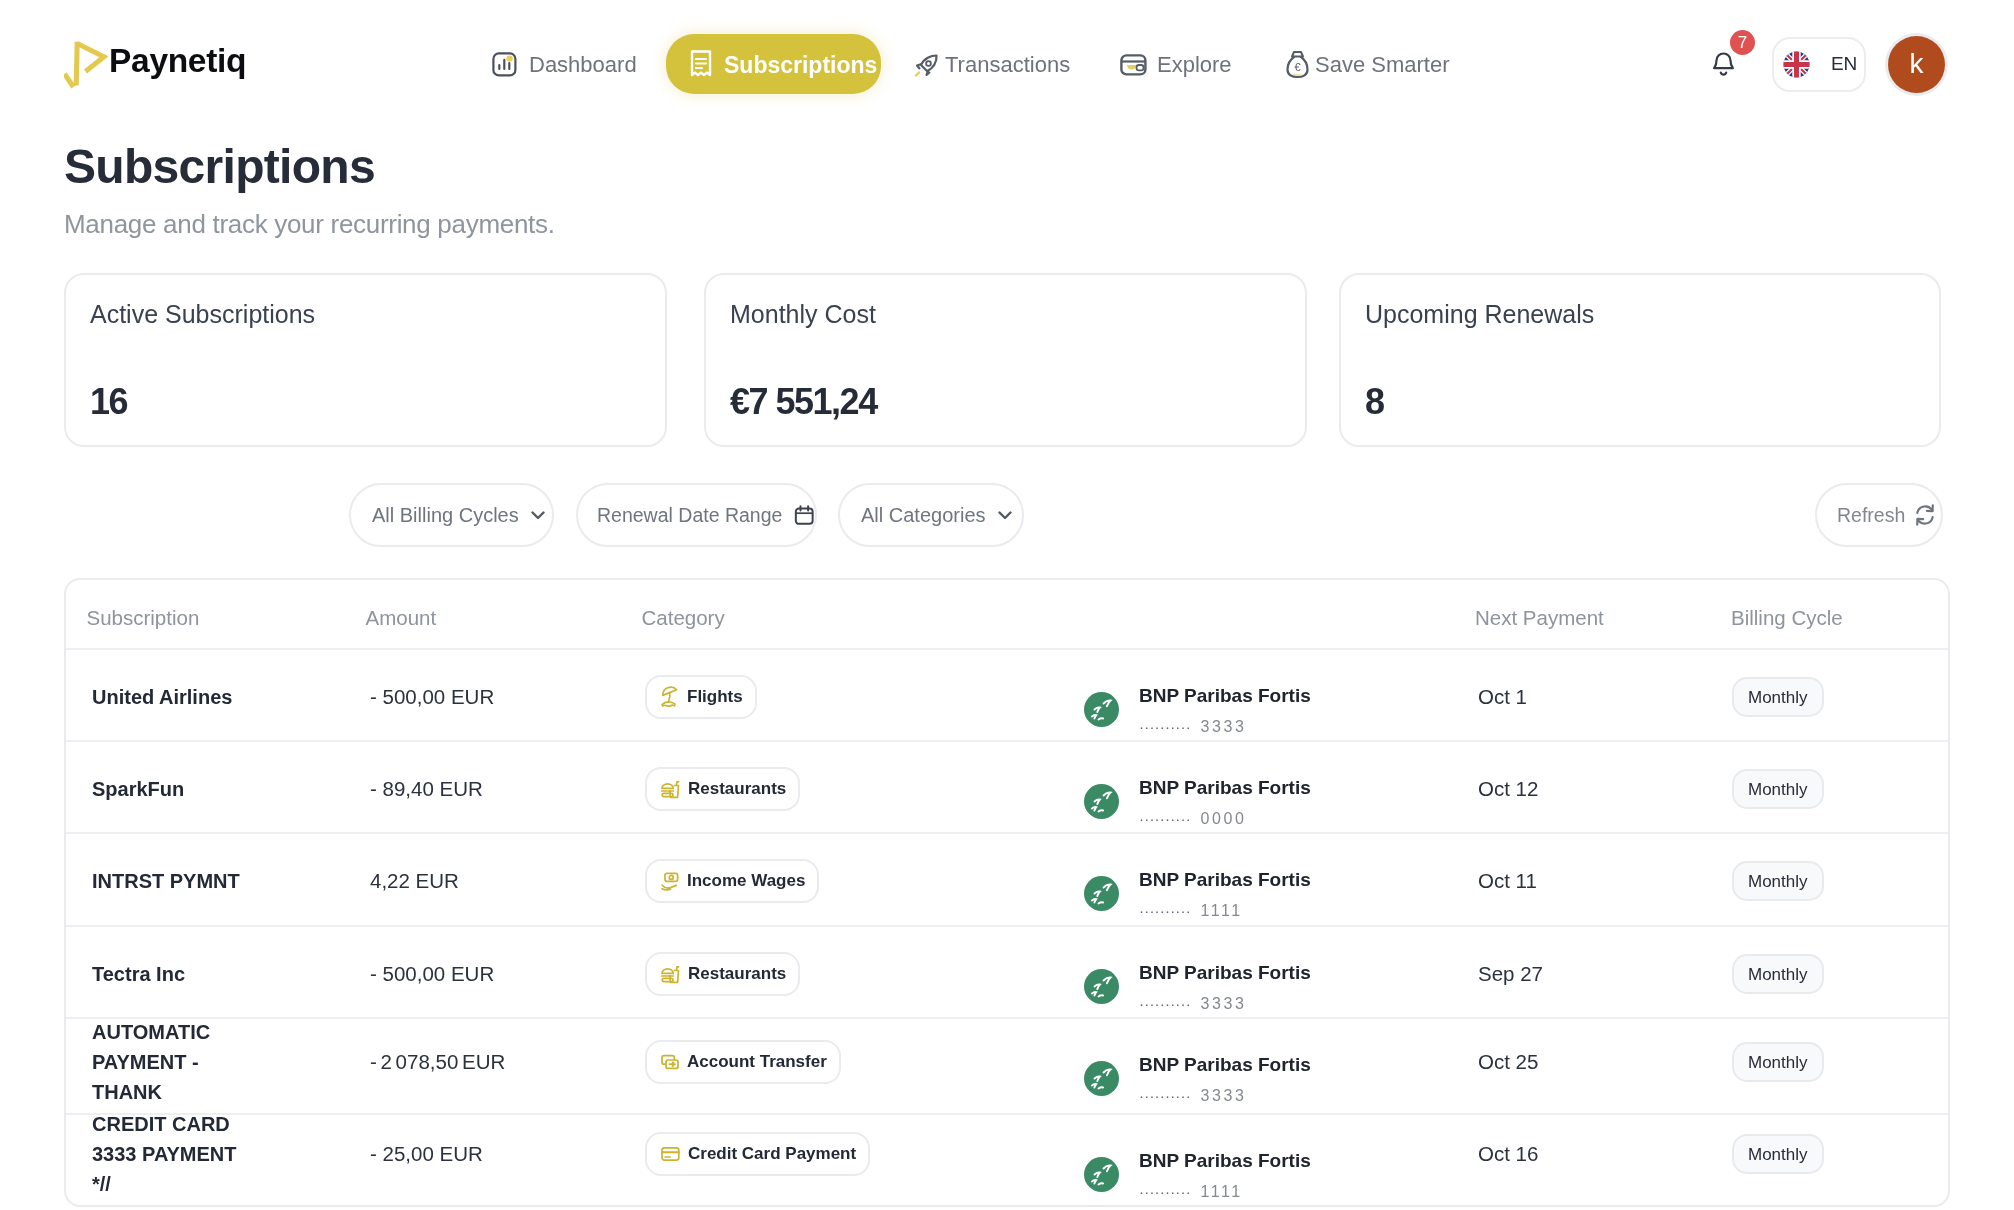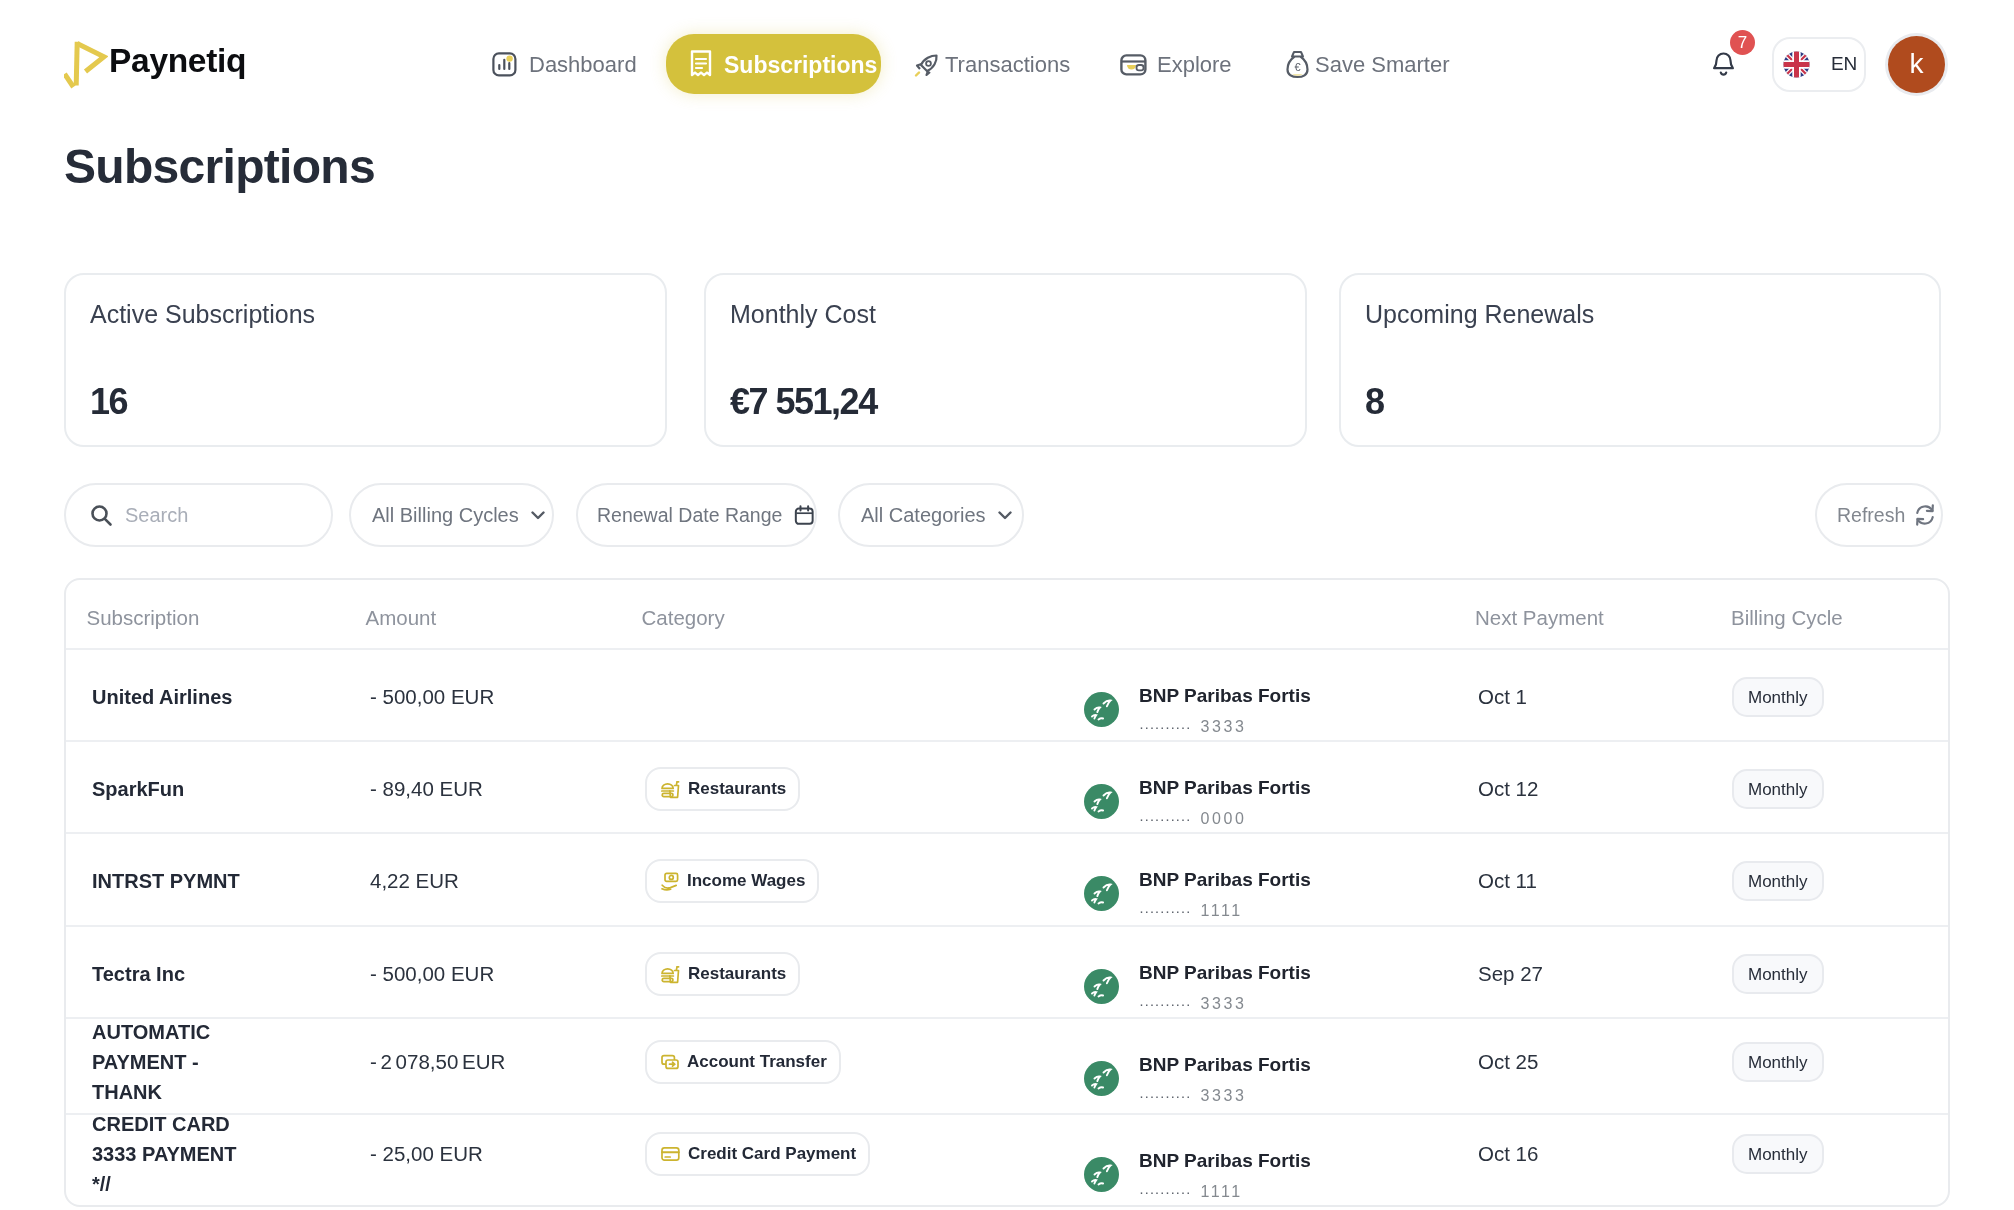--- a/index.html
+++ b/index.html
@@ -131,41 +131,35 @@
     <path d="M0 0 L27 27 M27 0 L0 27" stroke="#ffffff" stroke-width="4.6"></path>
     <path d="M0 0 L27 27 M27 0 L0 27" stroke="#c9344a" stroke-width="2.2"></path>
     <path d="M13.5 0 V27 M0 13.5 H27" stroke="#ffffff" stroke-width="8.4"></path>
     <path d="M13.5 0 V27 M0 13.5 H27" stroke="#c9344a" stroke-width="5"></path>
   </g>
 </svg>
 <div id="entext" class="abs">EN</div>
 <div id="avatar" class="abs">k</div>
 
 <div id="h1" class="abs">Subscriptions</div>
+<div id="sub" class="abs">Manage and track your recurring payments.</div>
 
 <div id="card1" class="abs card">
       <div class="lbl">Active Subscriptions</div>
       <div class="val">16</div>
     </div>
 <div id="card2" class="abs card">
       <div class="lbl">Monthly Cost</div>
       <div class="val">€7 551,24</div>
     </div>
 <div id="card3" class="abs card">
       <div class="lbl">Upcoming Renewals</div>
       <div class="val">8</div>
     </div>
 
-<div id="fsearch" class="abs fbox">
-  <svg style="margin-left:24px" width="23" height="23" viewBox="0 0 23 23">
-        <circle cx="9.5" cy="9.5" r="7" fill="none" stroke="#4a5058" stroke-width="2.6"></circle>
-        <path d="M14.8 14.8 L20.5 20.5" stroke="#4a5058" stroke-width="2.6" stroke-linecap="round"></path>
-      </svg>
-  <span class="ftxt" style="margin-left:12px; color:#a9aeb8">Search</span>
-</div>
 <div id="fbill" class="abs fbox">
   <span class="ftxt" style="margin-left:21px">All Billing Cycles</span>
   <svg style="margin-left:12px" width="14" height="9" viewBox="0 0 14 9">
         <path d="M1.5 1.5 L7 7 L12.5 1.5" fill="none" stroke="#545a64" stroke-width="2.4" stroke-linecap="round" stroke-linejoin="round"></path>
       </svg>
 </div>
 <div id="fdate" class="abs fbox">
   <span class="ftxt" style="margin-left:19px; font-size:19.5px">Renewal Date Range</span>
   <svg style="margin-left:12px" width="27" height="27" viewBox="0 0 27 27">
         <rect x="2.4" y="4.4" width="22" height="20" rx="4" fill="none" stroke="#3c434e" stroke-width="2.6"></rect>
@@ -197,20 +191,33 @@
 <div class="thl" style="left:575.5px">Category</div>
 <div class="thl" style="left:1409px">Next Payment</div>
 <div class="thl" style="left:1665px">Billing Cycle</div>
 <div class="row" style="top:68px;height:92px">
 <div class="cell" style="left:26px;width:265px">
           <span class="sname">United Airlines</span>
         </div>
 <div class="cell" style="left:304px">
           <span class="amt">- 500,00 EUR</span>
         </div>
+<div class="cell" style="left:579px">
+          <span class="chip">
+            <svg width="20" height="21" viewBox="0 0 20 21">
+              <g fill="none" stroke="#ccb42f" stroke-width="1.7" stroke-linecap="round">
+                <path d="M2.8 9.4 A7.9 7.9 0 0 1 16.6 3.8 L2.8 9.4 Z" stroke-linejoin="round"></path>
+                <path d="M9.7 6.6 Q10.6 11 8.4 16.2"></path>
+                <path d="M2 18.6 q3.4 -3.4 8 -2.6 q3.4 0.6 5 2.2"></path>
+                <path d="M2.6 20 q2 -1.4 4 -0.2 q2 1.2 4 0 q2 -1.2 4 0"></path>
+              </g>
+            </svg>
+            <span>Flights</span>
+          </span>
+        </div>
 <div class="cell cpay" style="left:1018px">
           <svg class="pc" width="35" height="35" viewBox="0 0 35 35">
             <circle cx="17.5" cy="17.5" r="17.5" fill="#3a8a66"></circle>
             <g fill="none" stroke="#ffffff" stroke-width="1.9" stroke-linecap="round">
               <path d="M19.5 11.5 q3.6 -3.6 7 -3 q-2.2 1.8 -3.6 5.8"></path>
               <path d="M10.5 17.5 q2.8 -2.6 5.4 -2 q-1.6 1.6 -2.6 4.6"></path>
               <path d="M8 24.5 q2.2 -2 4.2 -1.4 q-1.2 1.4 -1.8 3.4"></path>
               <path d="M14.5 27.5 q2.4 -1.8 4.6 -1"></path>
             </g>
           </svg>

